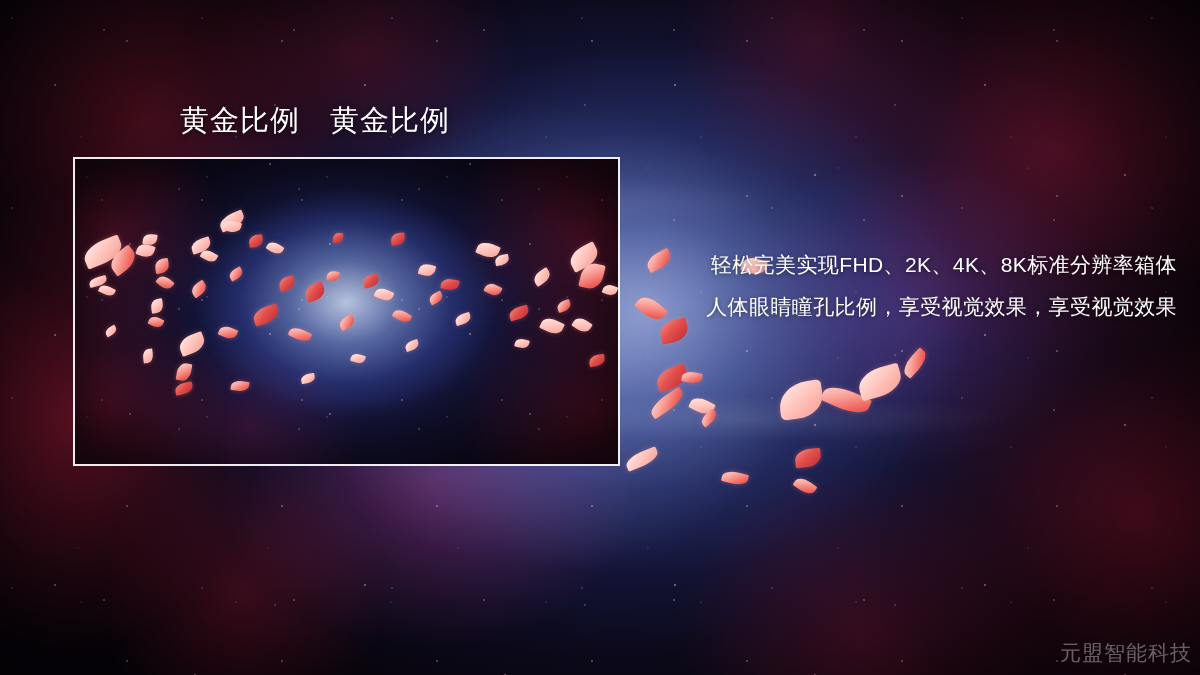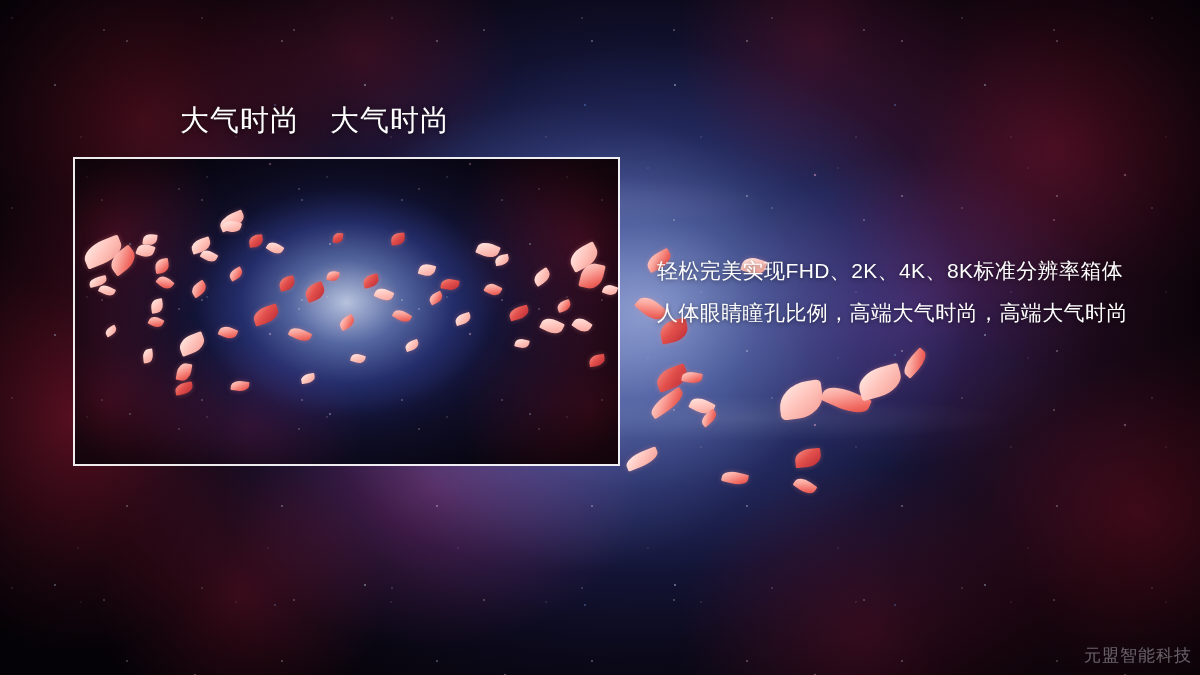--- a/index.html
+++ b/index.html
@@ -146,36 +146,37 @@
     left:180px; top:101px;
     font-size:29px;
     letter-spacing:1px;
     color:#ffffff;
     white-space:pre;
     text-shadow:0 1px 5px rgba(0,0,0,0.55);
   }
 
   #body-text {
     position:absolute;
-    left:657px; top:250px;
+    left:657px; top:244px;
     width:520px;
+    text-align:right;
   }
   .body-line {
     font-size:21px;
     line-height:42px;
     color:#ffffff;
     white-space:nowrap;
     letter-spacing:0.4px;
     text-shadow:0 1px 4px rgba(0,0,0,0.5);
   }
 
   #watermark {
     position:absolute;
     right:8px; bottom:8px;
-    font-size:17px;
+    font-size:21px;
     color:rgba(225,225,230,0.42);
     letter-spacing:1px;
   }
 </style>
 </head>
 <body>
 
 <div id="slide">
 
   <div class="bg-layer bg-base"></div>
@@ -270,22 +271,22 @@
         <div class="petal" style="left:482px;top:142px; width:14px; height:10px; transform:rotate(-20deg);"></div>
         <div class="petal pale" style="left:494px;top:88px;  width:30px; height:20px; transform:rotate(-28deg);"></div>
         <div class="petal" style="left:506px;top:104px; width:22px; height:26px; transform:rotate(14deg);"></div>
         <div class="petal pale" style="left:498px;top:160px; width:18px; height:12px; transform:rotate(32deg);"></div>
         <div class="petal dark" style="left:514px;top:196px; width:16px; height:11px; transform:rotate(-10deg);"></div>
         <div class="petal pale" style="left:528px;top:126px; width:14px; height:10px; transform:rotate(20deg);"></div>
       </div>
     </div>
   </div>
 
-  <div id="title">大气时尚　大气时尚</div>
+  <div id="title">黄金比例　黄金比例</div>
 
   <div id="body-text">
     <div class="body-line">轻松完美实现FHD、2K、4K、8K标准分辨率箱体</div>
-    <div class="body-line">人体眼睛瞳孔比例，高端大气时尚，高端大气时尚</div>
+    <div class="body-line">人体眼睛瞳孔比例，享受视觉效果，享受视觉效果</div>
   </div>
 
   <div id="watermark">元盟智能科技</div>
 
 </div>
 
 </body></html>

